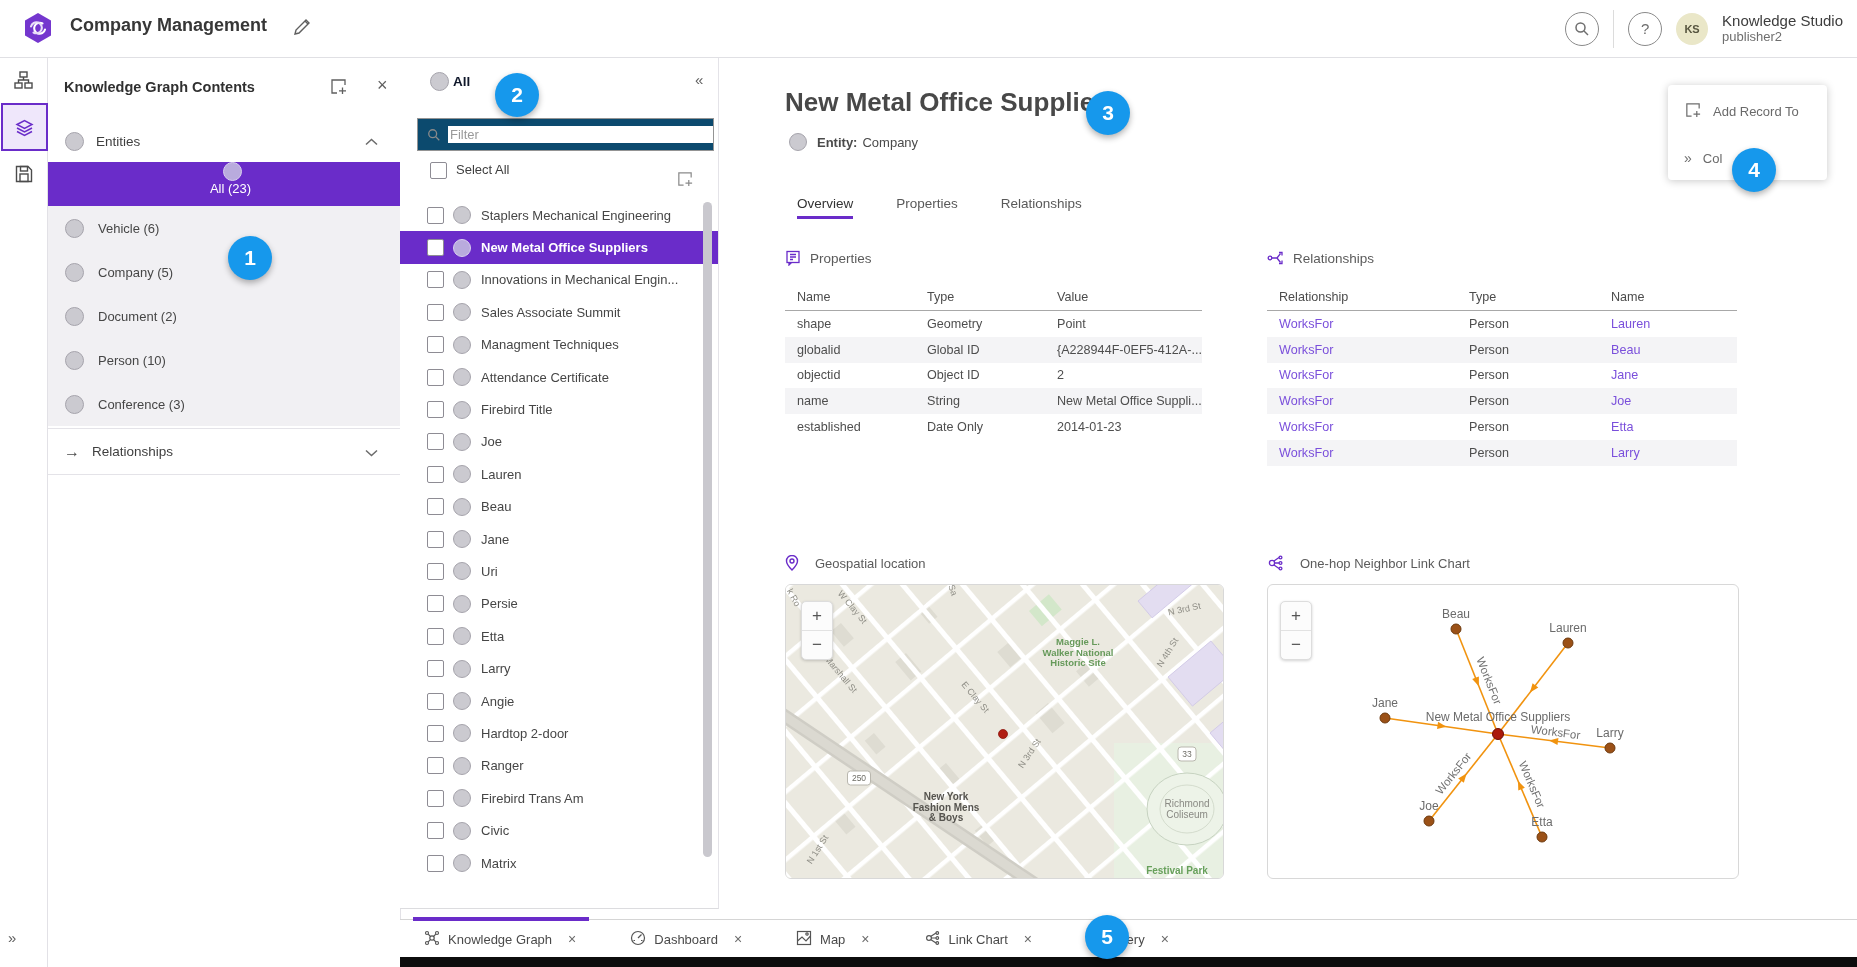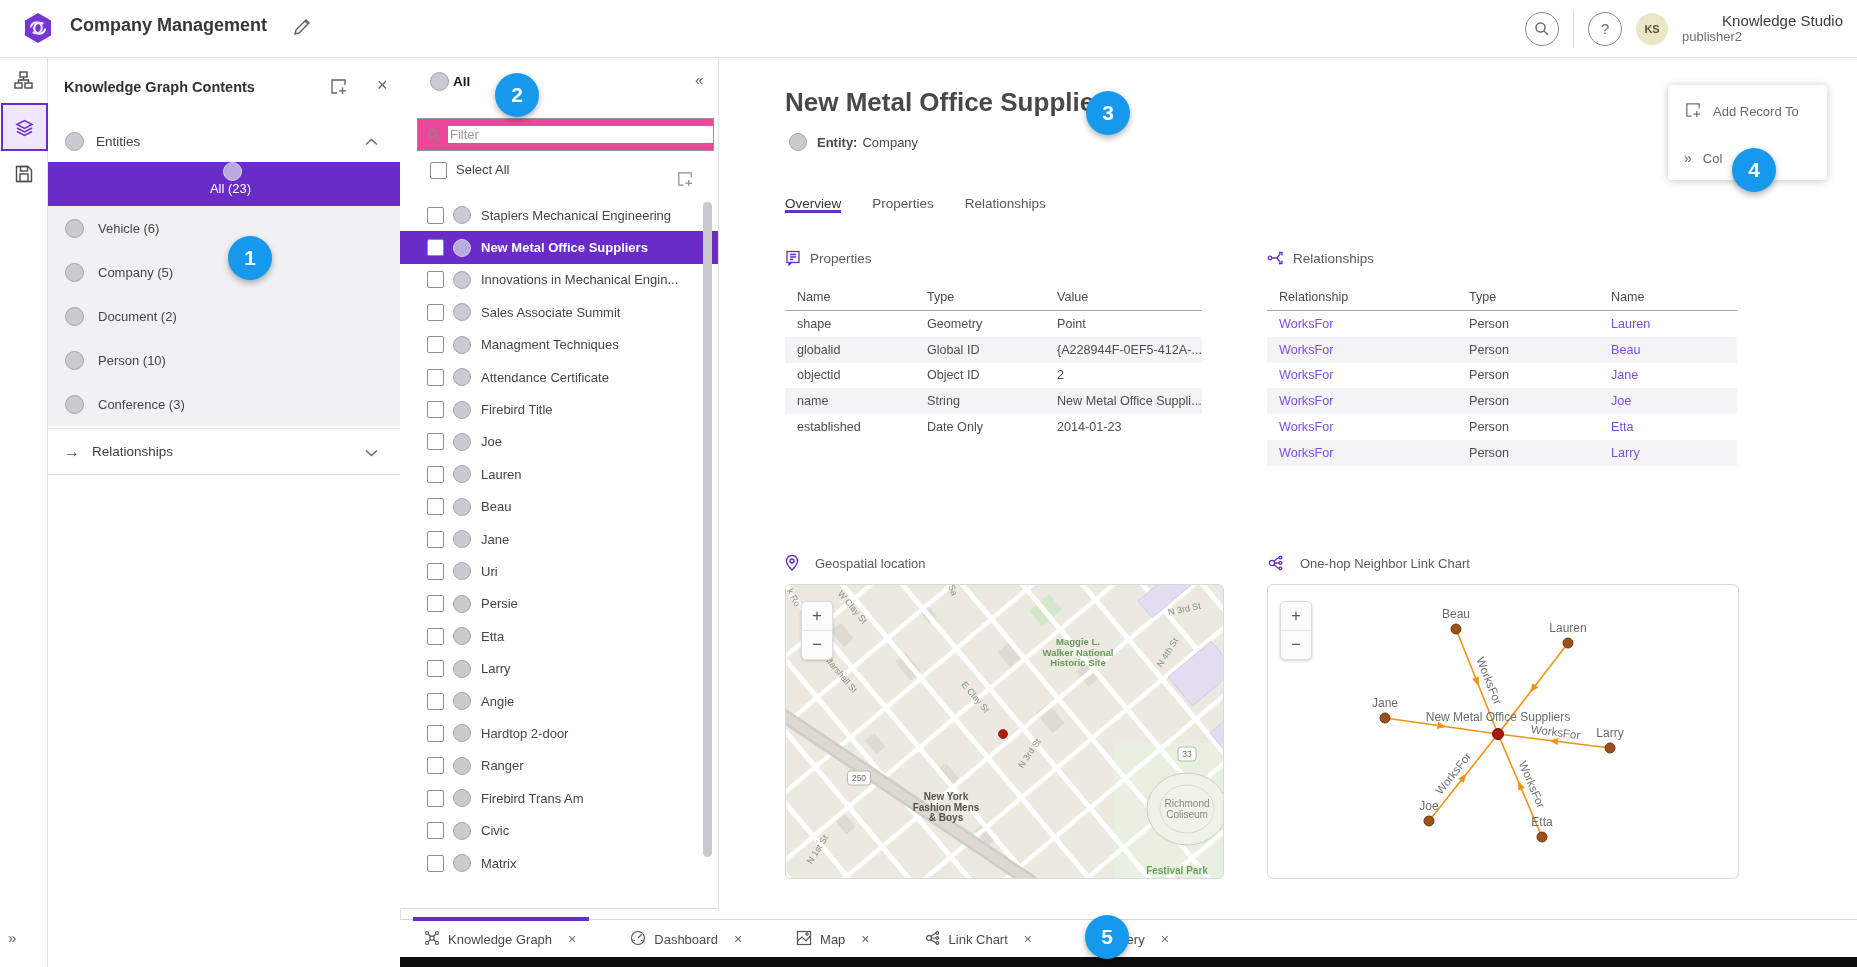--- a/index.html
+++ b/index.html
@@ -8,21 +8,21 @@
   
   .hdr{position:absolute;left:0;top:0;width:1857px;height:57px;background:#fff;border-bottom:1px solid #e0e0e4;z-index:5;}
   .hdr-logo{position:absolute;left:22px;top:12px;width:32px;height:32px;}
   .hdr-title{position:absolute;left:70px;top:15px;font-size:18px;font-weight:700;color:#373737;}
   .hdr-pencil{position:absolute;left:292px;top:17px;width:20px;height:20px;color:#5f5f5f;cursor:pointer;}
   .hdr-right{position:absolute;right:14px;top:0;height:57px;display:flex;align-items:center;gap:14px;}
   .circ-btn{width:32px;height:32px;border:1px solid #8a8a8a;border-radius:50%;display:flex;align-items:center;justify-content:center;color:#6e6e6e;background:#fff;cursor:pointer;}
   .hdr-divider{width:1px;height:38px;background:#dcdcdc;}
   .avatar{width:32px;height:32px;border-radius:50%;background:#eae7c8;display:flex;align-items:center;justify-content:center;font-size:11px;font-weight:700;color:#57553f;cursor:pointer;}
   .who{line-height:1.15;}
-  .who .nm{font-size:15px;color:#3d3d3d;margin-left:40px;}
+  .who .nm{font-size:15px;color:#3d3d3d;}
   .who .rl{font-size:13px;color:#6e6e6e;}
   
   .rail{position:absolute;left:0;top:57px;width:47px;height:910px;background:#fff;border-right:1px solid #e2e1e6;z-index:4;}
   .rail-item{width:47px;height:46px;display:flex;align-items:center;justify-content:center;color:#4c4c4c;cursor:pointer;}
   .rail-item.sel{border:2px solid #6a2cc9;background:#efe7fb;color:#6a2cc9;width:43px;height:44px;margin-left:1px;}
   .rail-expand{position:absolute;left:8px;top:872px;font-size:15px;color:#5f5f5f;cursor:pointer;}
   
   .p1{position:absolute;left:47px;top:57px;width:353px;height:910px;background:#fff;border-right:1px solid #e2e1e6;z-index:3;}
   .p1-head{position:relative;height:63px;}
   .p1-title{position:absolute;left:17px;top:22px;font-size:14.5px;font-weight:700;color:#303030;}
@@ -39,21 +39,21 @@
   .kgc-row.sel{background:#6a2cc9;color:#fff;flex-direction:column;}
   .kgc-row.sel .gcirc{background:#b9abdd;border-color:#d9cfef;}
   .rel-row{border-top:1px solid #e4e3e8;border-bottom:1px solid #e4e3e8;margin-top:2px;height:45px;}
   .rel-row .arrow{margin-left:17px;font-size:16px;color:#4c4c4c;}
   
   .p2{position:absolute;left:400px;top:57px;width:318px;height:851px;background:#fff;border-right:1px solid #e4e3e8;border-bottom:1px solid #dcdcdf;overflow:hidden;z-index:3;}
   .p2-head{position:relative;height:48px;}
   .p2-head .gcirc{position:absolute;left:30px;top:15px;}
   .p2-head .lbl{position:absolute;left:53px;top:17px;font-size:13.5px;font-weight:700;color:#0f172a;}
   .p2-collapse{position:absolute;left:295px;top:14px;font-size:15px;color:#5f5f5f;cursor:pointer;letter-spacing:-2px;}
-  .p2-filter{position:absolute;left:17px;top:4px;width:295px;height:31px;border:1px solid #949494;background:#ec4899;display:flex;align-items:center;}
+  .p2-filter{position:absolute;left:17px;top:4px;width:295px;height:31px;border:1px solid #949494;background:#0c4a6e;display:flex;align-items:center;}
   .p2-filter svg{margin:0 7px 0 9px;}
   .p2-filter input{border:0;outline:0;flex:1;font-size:13px;font-family:"Liberation Sans",sans-serif;color:#333;}
   .p2-filter input::placeholder{color:#9a9a9a;}
   .cbx{width:15px;height:15px;border:1px solid #8e8c94;background:#fff;border-radius:2px;flex:0 0 auto;}
   .sa-row{position:absolute;left:0;top:105px;width:318px;height:33px;display:flex;align-items:flex-start;}
   .sa-row .cbx{margin-left:30px;}
   .sa-row .lbl{font-size:13px;color:#3f3f3f;margin-left:9px;}
   .sa-add{position:absolute;right:24px;top:8px;color:#8a8a8a;cursor:pointer;}
   .p2-list{position:absolute;left:0;top:142px;width:318px;}
   .ent-row{height:32.4px;display:flex;align-items:center;font-size:13px;color:#464646;cursor:pointer;}
@@ -63,21 +63,21 @@
   .ent-row.sel{background:#6a2cc9;color:#fff;font-weight:700;}
   .ent-row.sel .gcirc{background:#b9abdd;border-color:#d9cfef;}
   .p2-scroll{position:absolute;left:303px;top:145px;width:9px;height:655px;border-radius:5px;background:#c9c8ce;cursor:pointer;}
   
   .main{position:absolute;left:719px;top:57px;width:1138px;height:862px;background:#fff;z-index:2;}
   .rv-title{position:absolute;left:66px;top:30px;font-size:26px;font-weight:700;color:#484848;}
   .rv-ent{position:absolute;left:70px;top:76px;display:flex;align-items:center;font-size:13px;color:#4a4a4a;}
   .rv-ent .gcirc{width:16px;height:16px;margin-right:10px;}
   .rv-ent b{margin-right:5px;}
   .tabstrip{position:absolute;left:66px;top:139px;display:flex;gap:31px;font-size:13.5px;color:#595959;}
-  .tabstrip .tab{padding-bottom:2px;cursor:pointer;position:relative;}
+  .tabstrip .tab{padding-bottom:8px;cursor:pointer;position:relative;margin-left:12px;}
   .tabstrip .tab.active{color:#333;}
   .tabstrip .tab.active::after{content:"";position:absolute;left:0;right:0;bottom:0;height:3px;background:#6a2cc9;}
   .col{position:absolute;top:193px;}
   .col.left{left:66px;width:437px;}
   .col.right{left:548px;width:470px;}
   .sechead{position:absolute;left:0;top:0;display:flex;align-items:center;gap:9px;font-size:13.5px;color:#5b5b5b;}
   .sechead svg{color:#6a2cc9;}
   .dtable{position:absolute;left:0;top:33px;}
   .dtable table{border-collapse:collapse;font-size:12.6px;color:#4e4e4e;table-layout:fixed;}
   .dtable th{text-align:left;font-weight:400;color:#4c4c4c;height:27px;border-bottom:1px solid #a8a8a8;padding:0 0 0 12px;}

